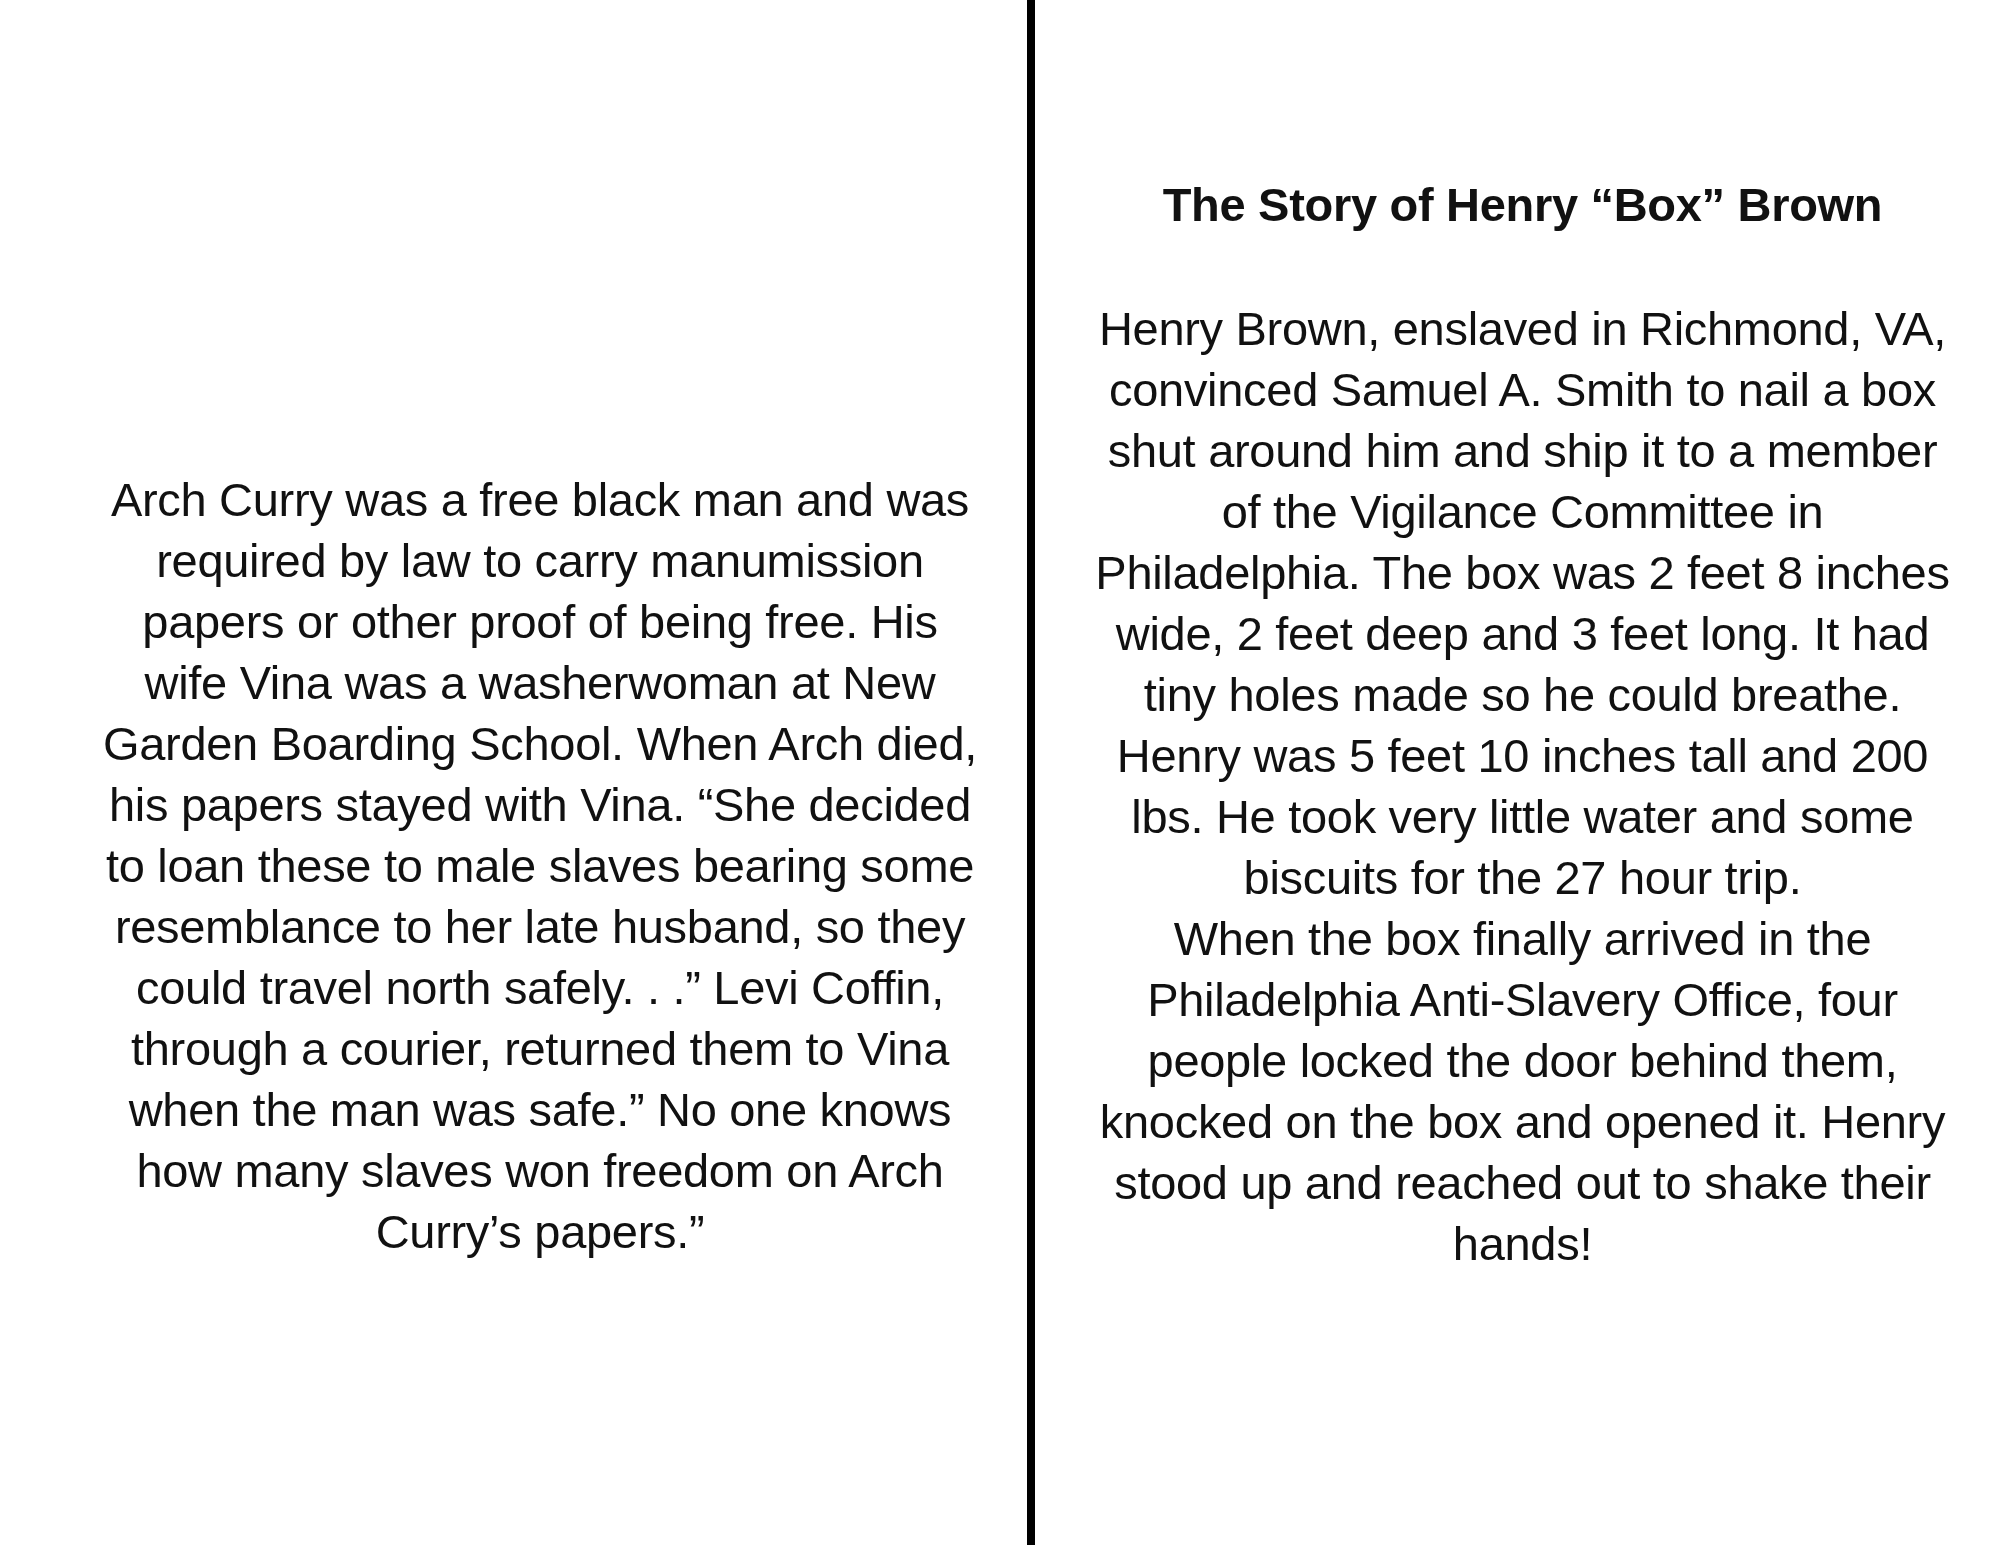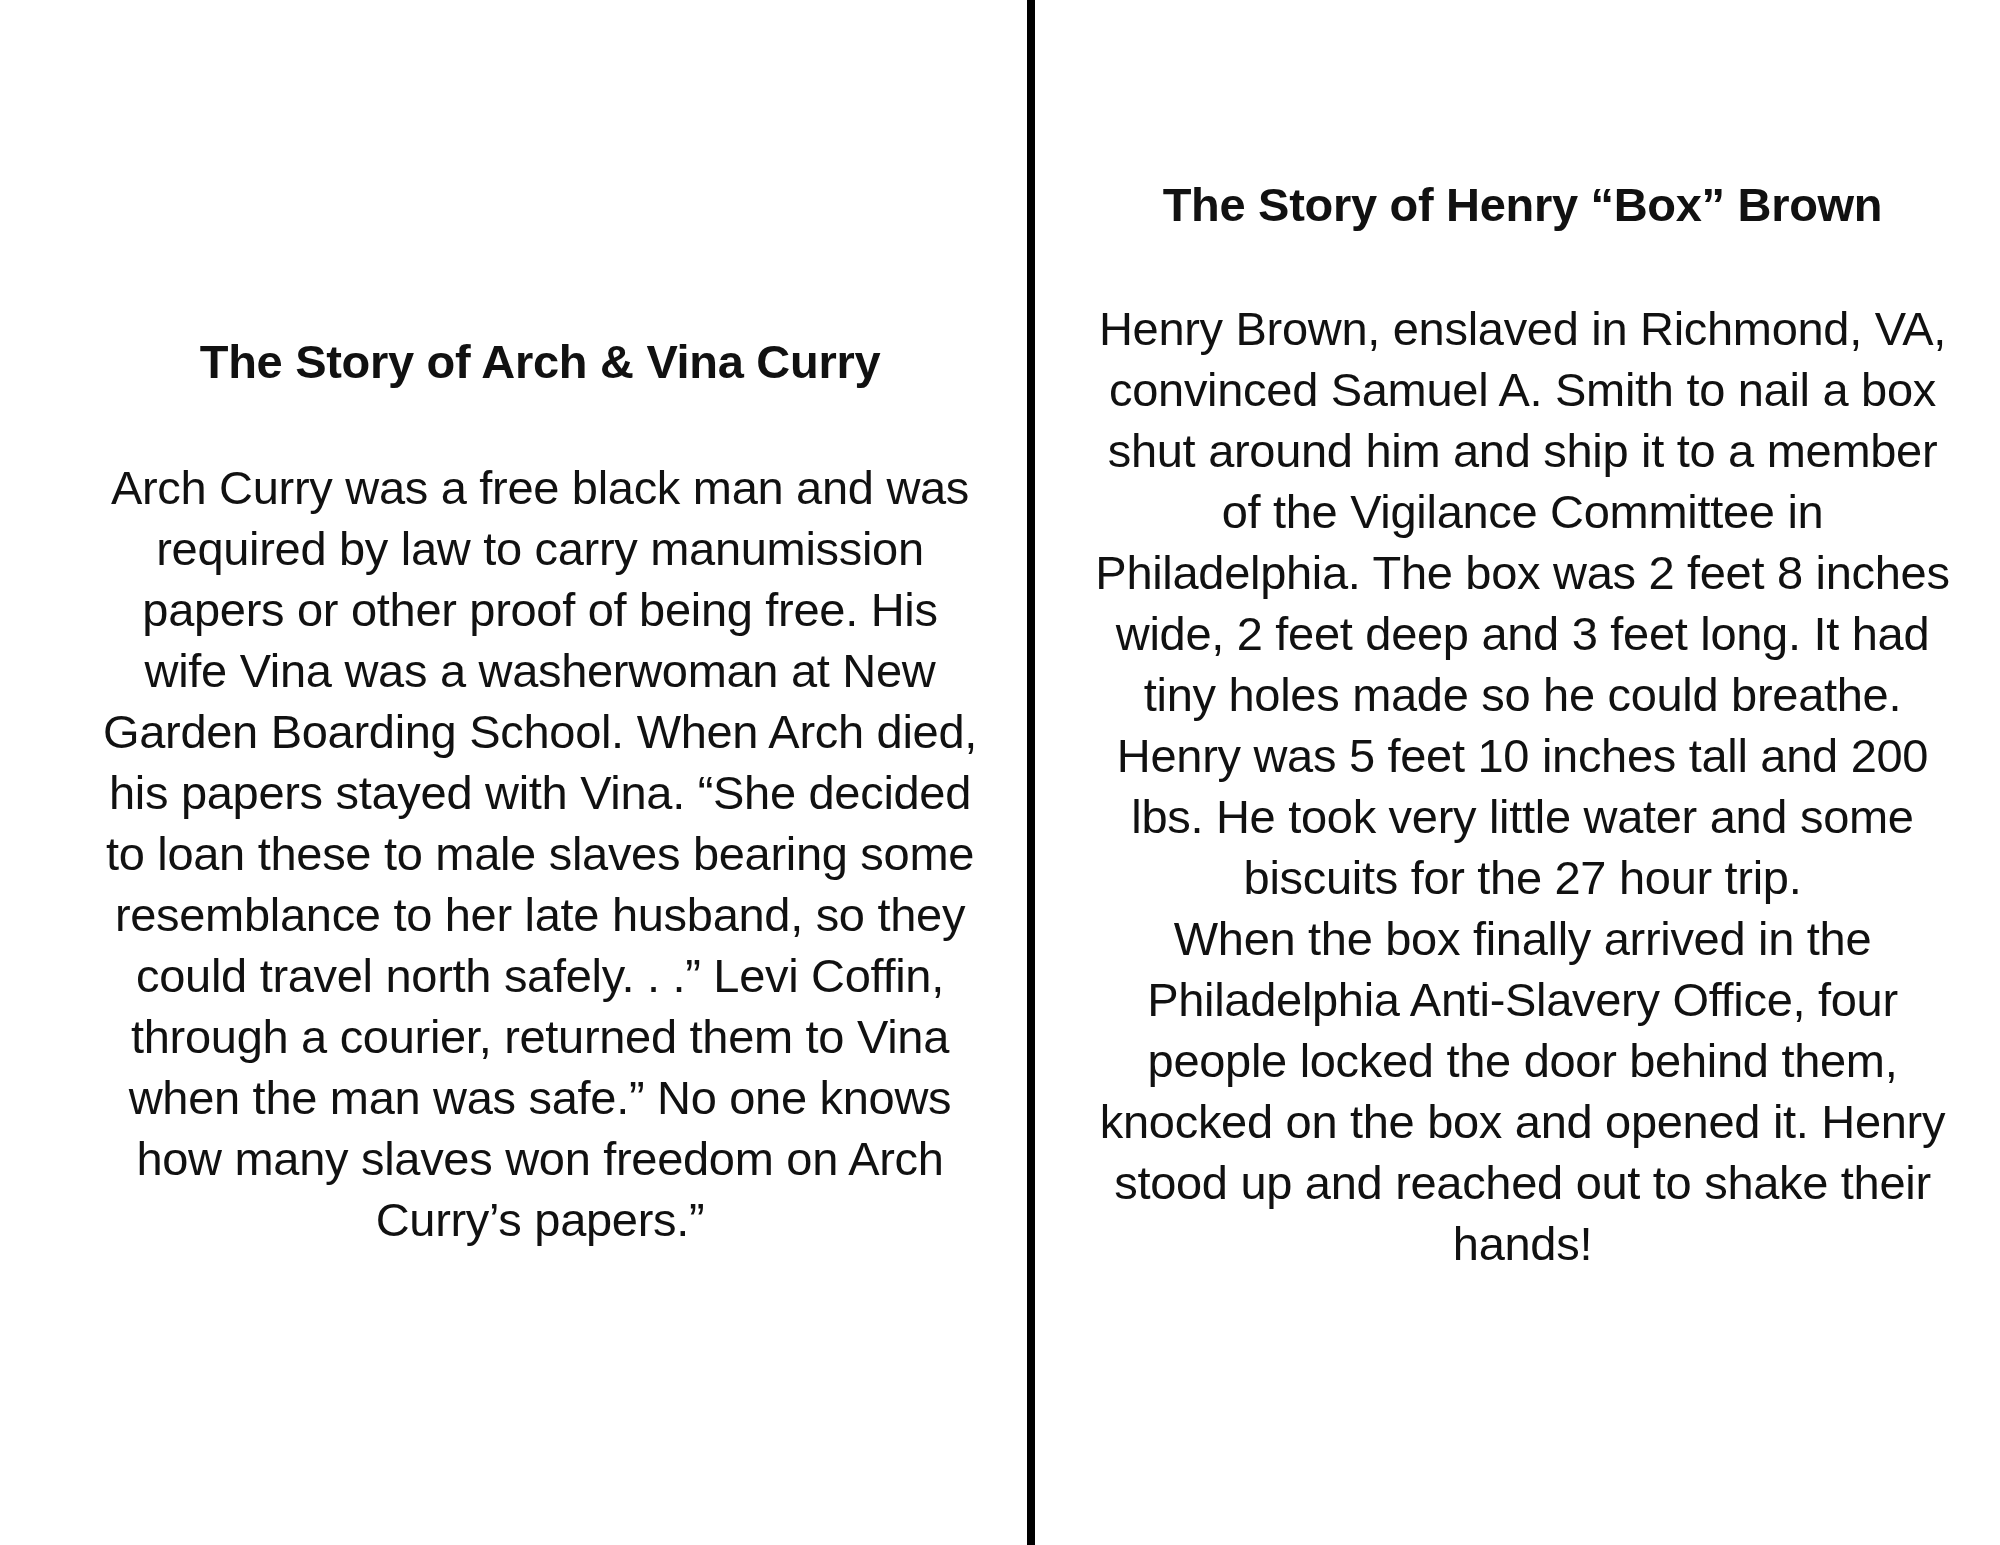--- a/index.html
+++ b/index.html
@@ -55,32 +55,31 @@
     position: absolute;
     left: 0;
     width: 100%;
     font-size: 47px;
     line-height: 61px;
     letter-spacing: -0.3px;
     text-align: center;
     white-space: pre-line;
   }
   .col-left  .story-title    { top: 310px; }
-  .col-left  .story-body     { top: 433px; }
+  .col-left  .story-body     { top: 445px; }
   .col-left  .story-citation { top: 1286px; }
   .col-right .story-title    { top: 153px; }
   .col-right .story-body     { top: 274px; }
   .col-right .story-citation { top: 1313px; }
   .italic { font-style: italic; }
 </style>
 </head>
 <body>
 
 <div class="col col-left">
-  <div class="story-title">The Story of Arch &amp; Vina Curry</div>
   <div class="story-body">Arch Curry was a free black man and was
 required by law to carry manumission
 papers or other proof of being free. His
 wife Vina was a washerwoman at New
 Garden Boarding School. When Arch died,
 his papers stayed with Vina. “She decided
 to loan these to male slaves bearing some
 resemblance to her late husband, so they
 could travel north safely. . .” Levi Coffin,
 through a courier, returned them to Vina

